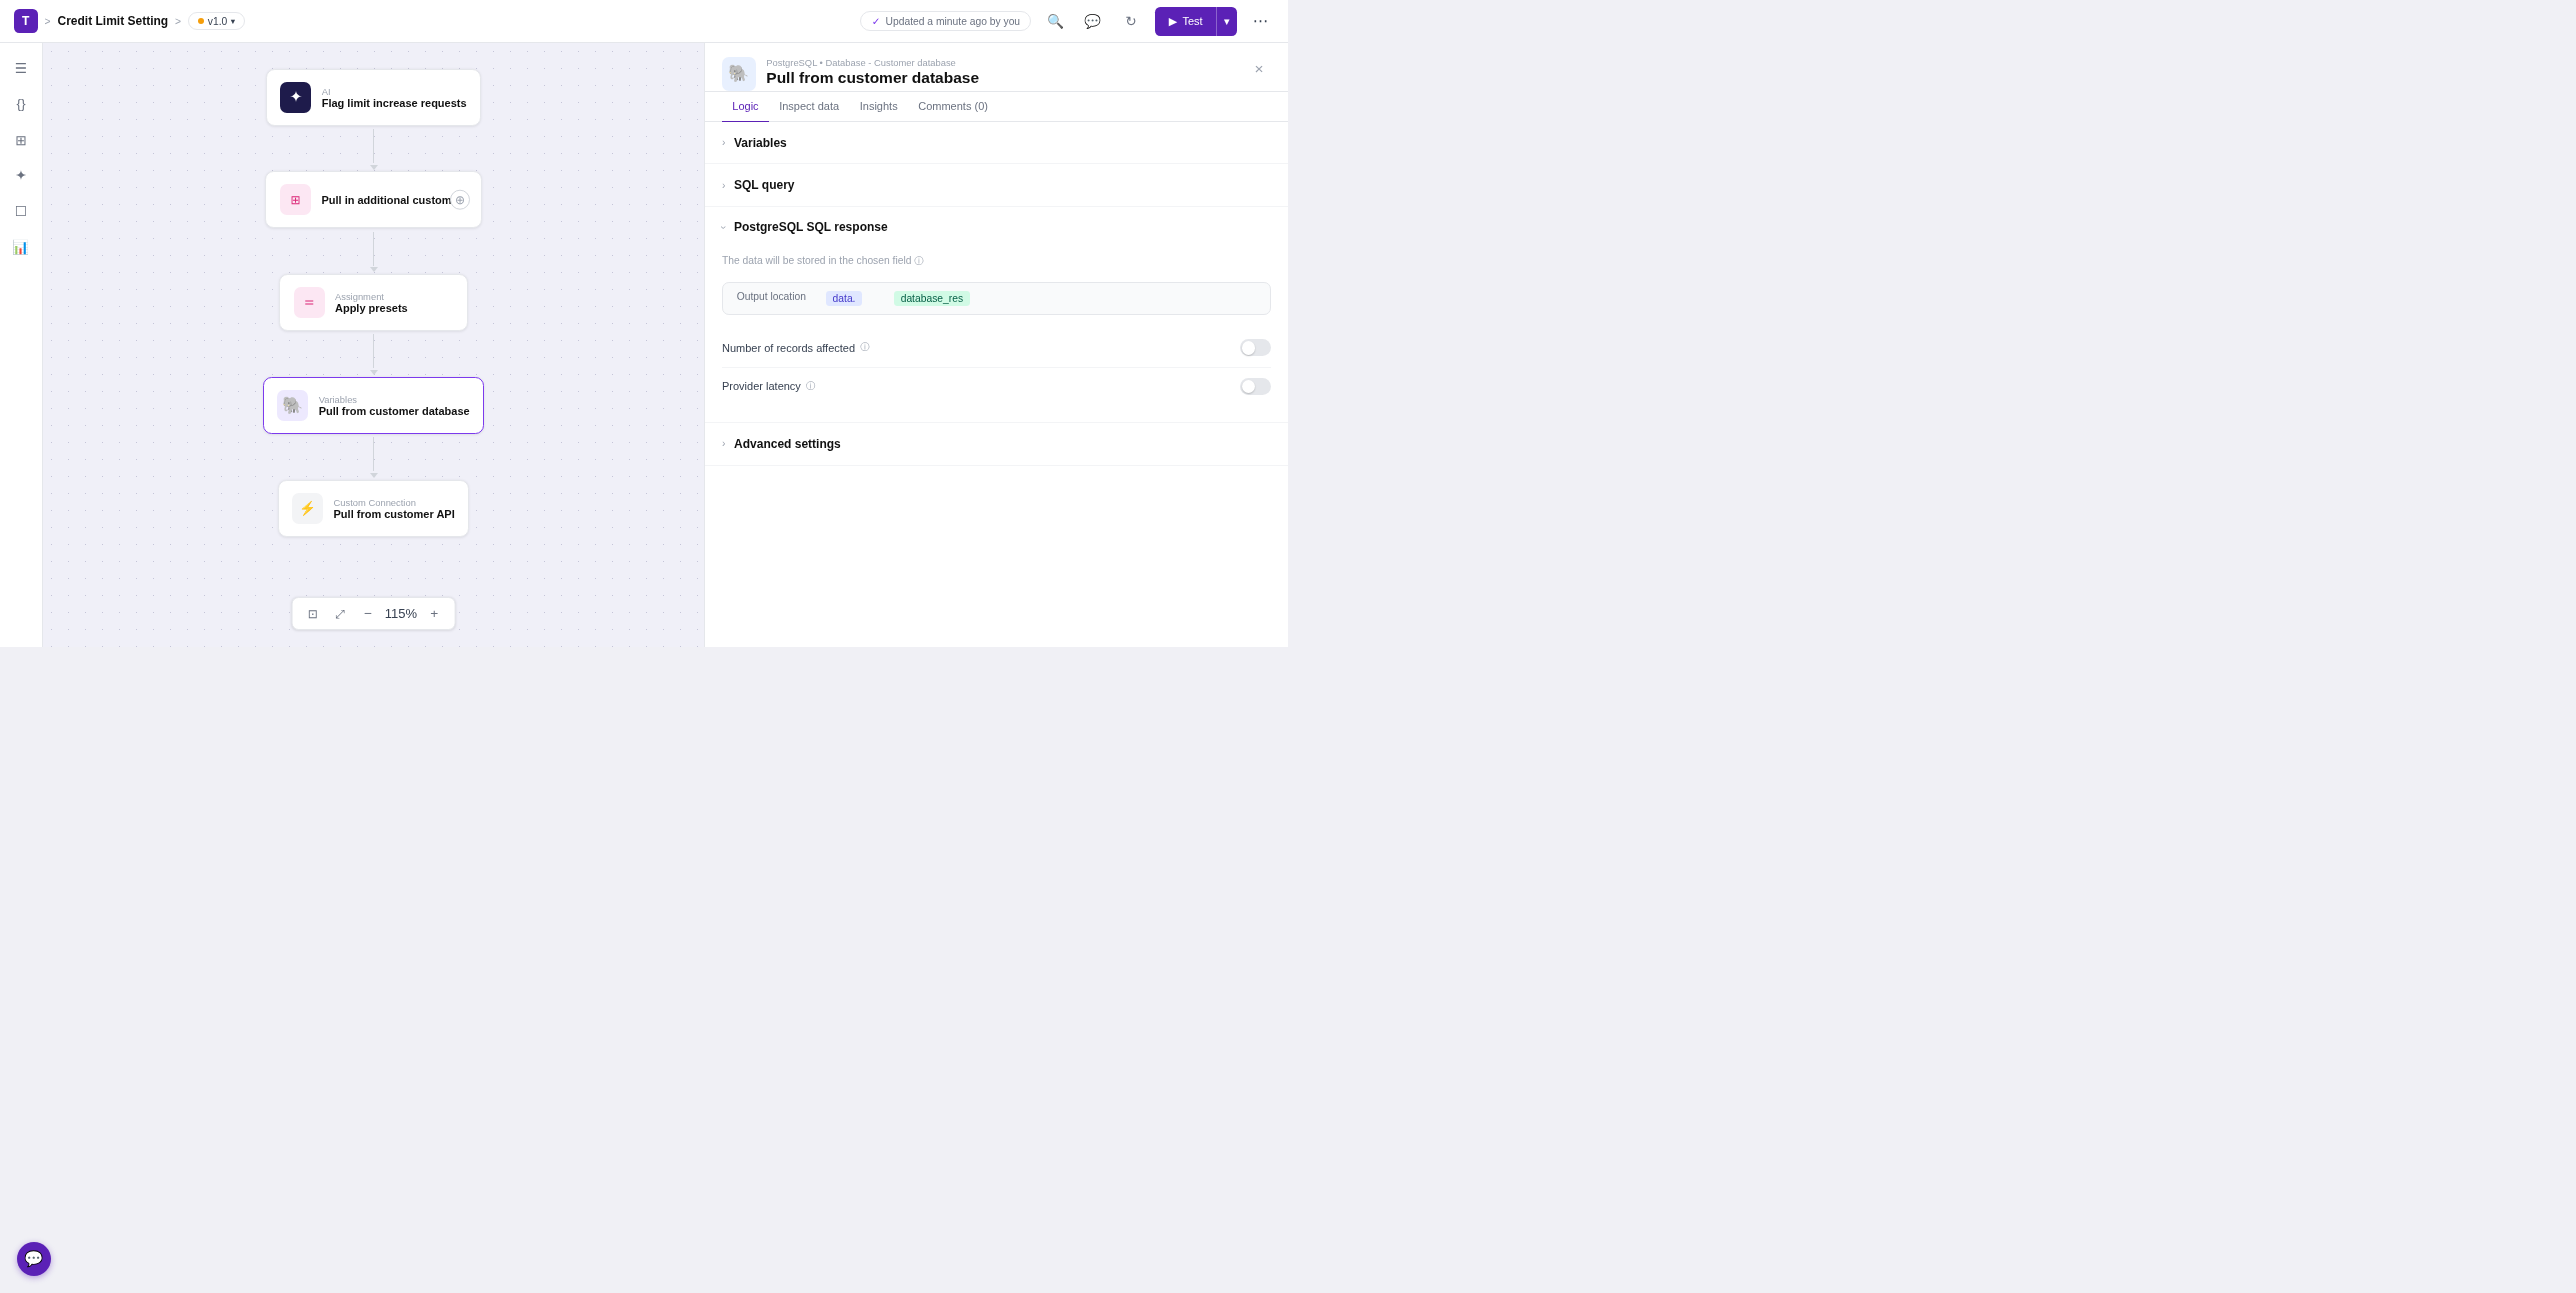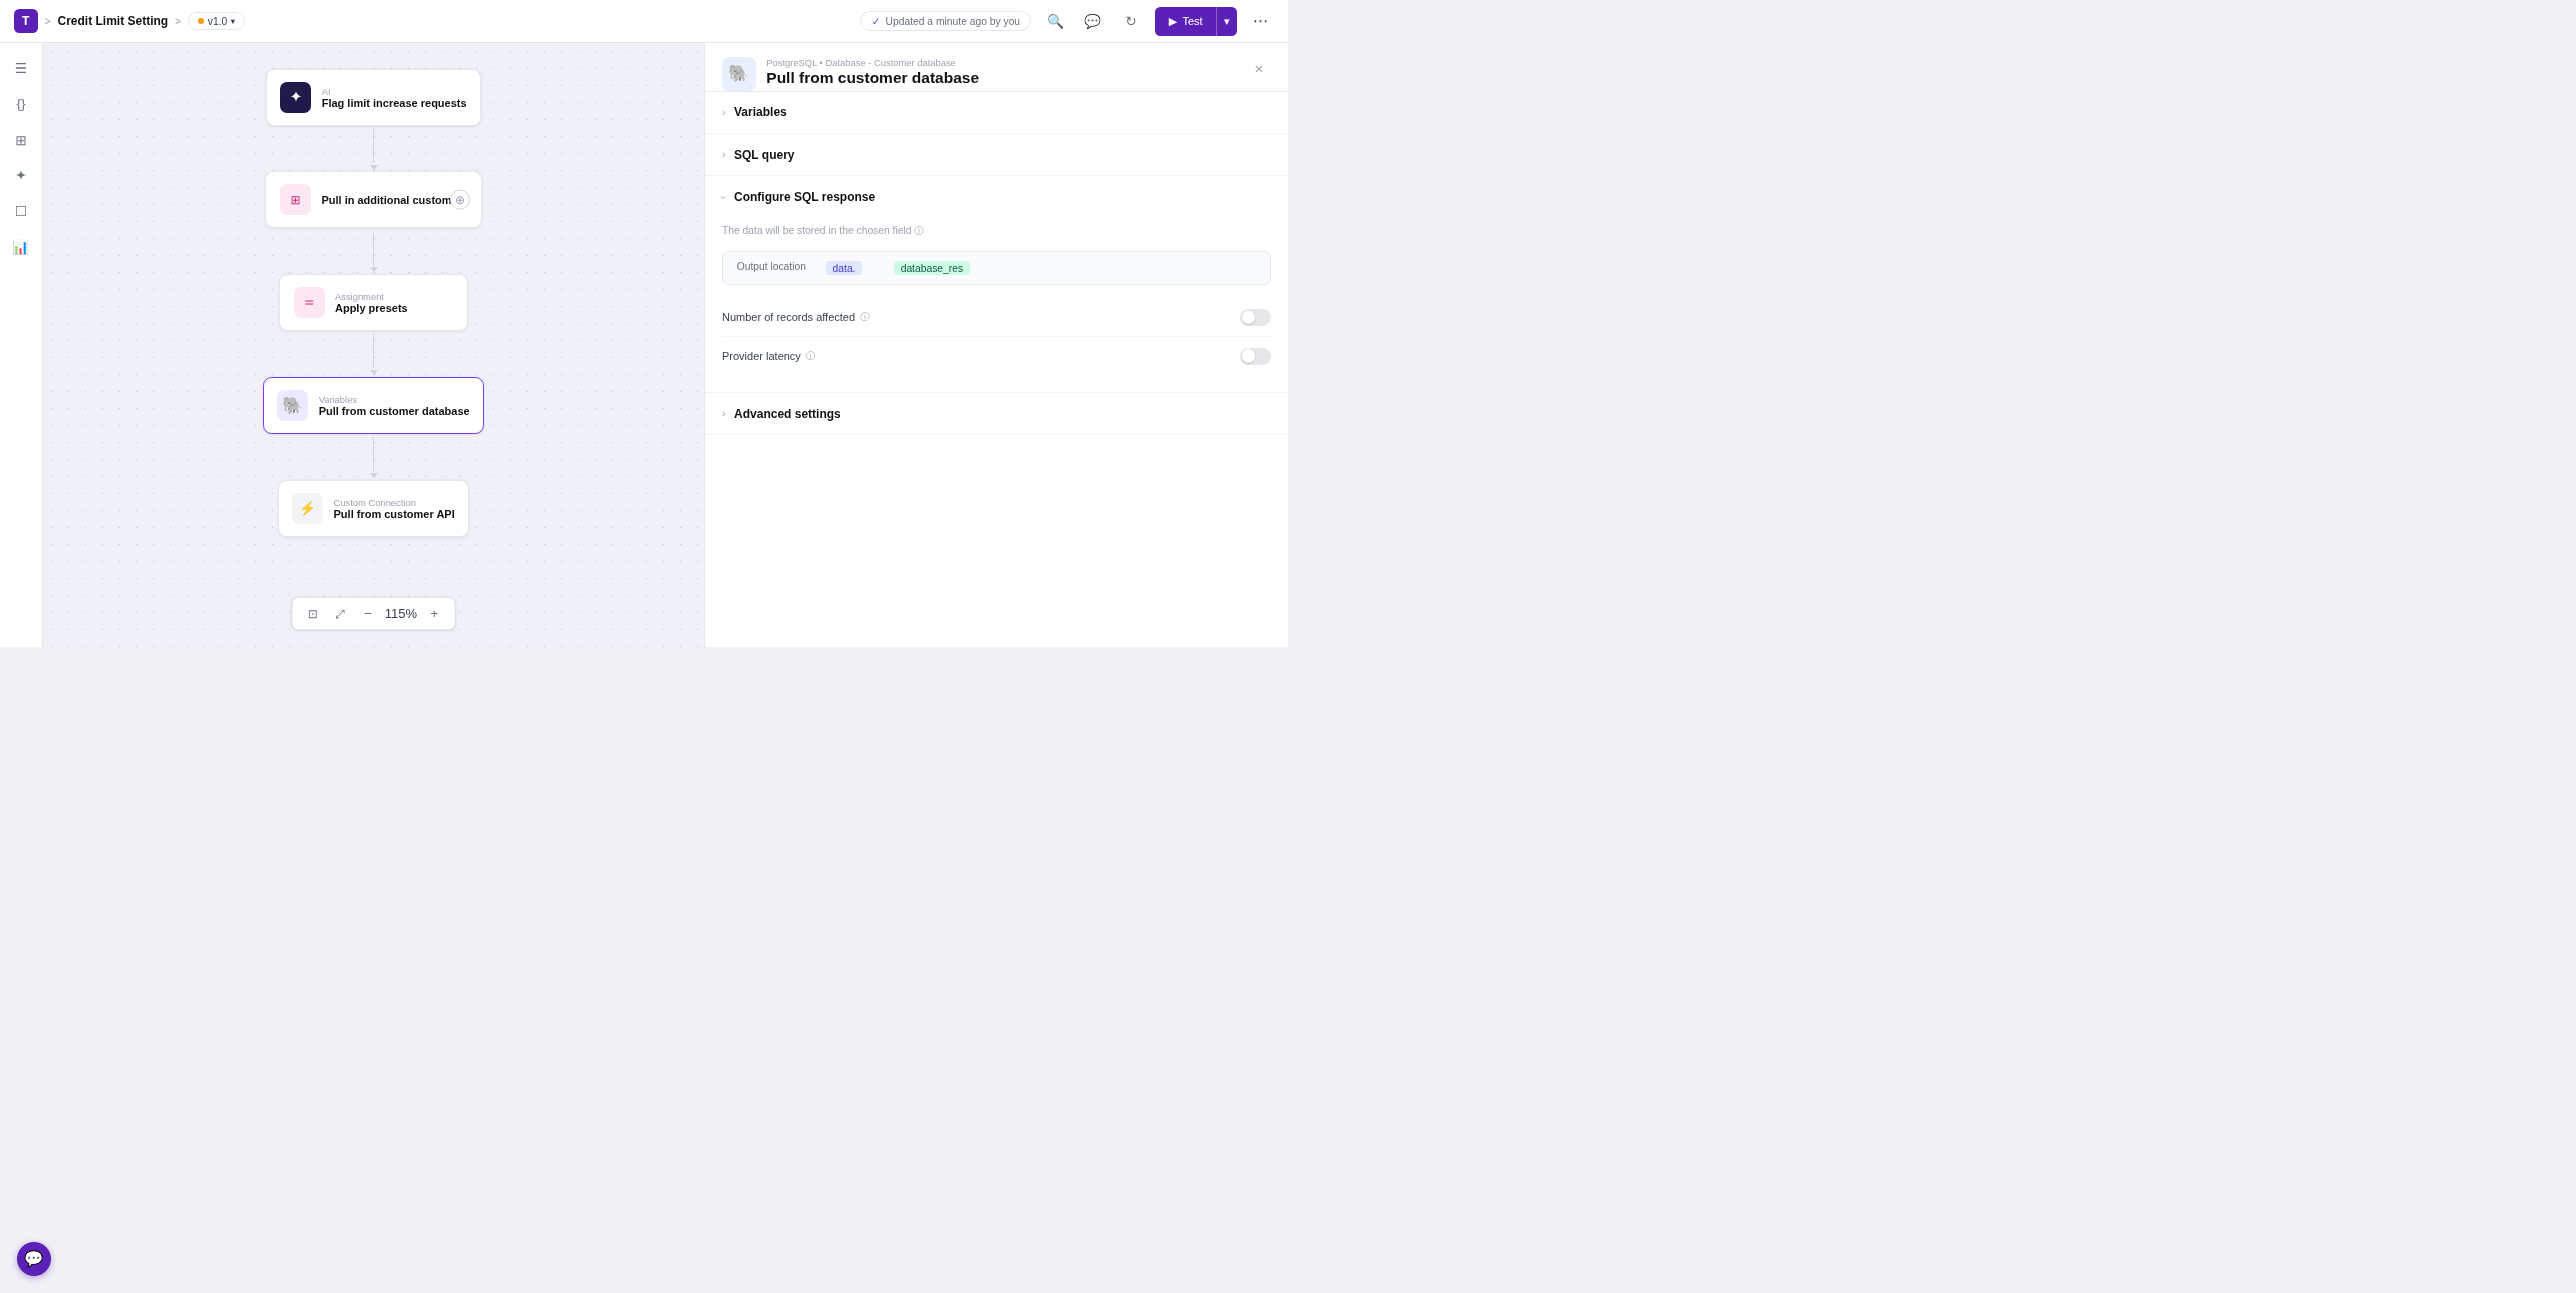--- a/index.html
+++ b/index.html
@@ -339,41 +339,47 @@
       <div class="panel-header-left">
         <div class="panel-db-icon">🐘</div>
         <div>
           <div class="panel-breadcrumb">PostgreSQL • Database - Customer database</div>
           <div class="panel-title">Pull from customer database</div>
         </div>
       </div>
       <button class="panel-close">×</button>
     </div>
 
+    <div class="panel-tabs">
+      <div class="panel-tab active">Logic</div>
+      <div class="panel-tab">Inspect data</div>
+      <div class="panel-tab">Insights</div>
+      <div class="panel-tab">Comments (0)</div>
+    </div>
 
     <div class="panel-content">
 
       <div class="panel-section">
         <div class="panel-section-header">
           <span class="chevron-icon">›</span>
           <span class="panel-section-title">Variables</span>
         </div>
       </div>
 
       <div class="panel-section">
         <div class="panel-section-header">
           <span class="chevron-icon">›</span>
           <span class="panel-section-title">SQL query</span>
         </div>
       </div>
 
       <div class="panel-section">
         <div class="panel-section-header">
           <span class="chevron-icon chevron-down">›</span>
-          <span class="panel-section-title">Configure SQL response</span>
+          <span class="panel-section-title">PostgreSQL SQL response</span>
         </div>
         <div class="panel-section-body">
           <div class="section-desc">
             The data will be stored in the chosen field <span class="info-icon">ⓘ</span>
           </div>
 
           <div class="output-row">
             <span class="output-label">Output location</span>
             <div class="output-chips">
               <span class="chip-data">data.</span>

